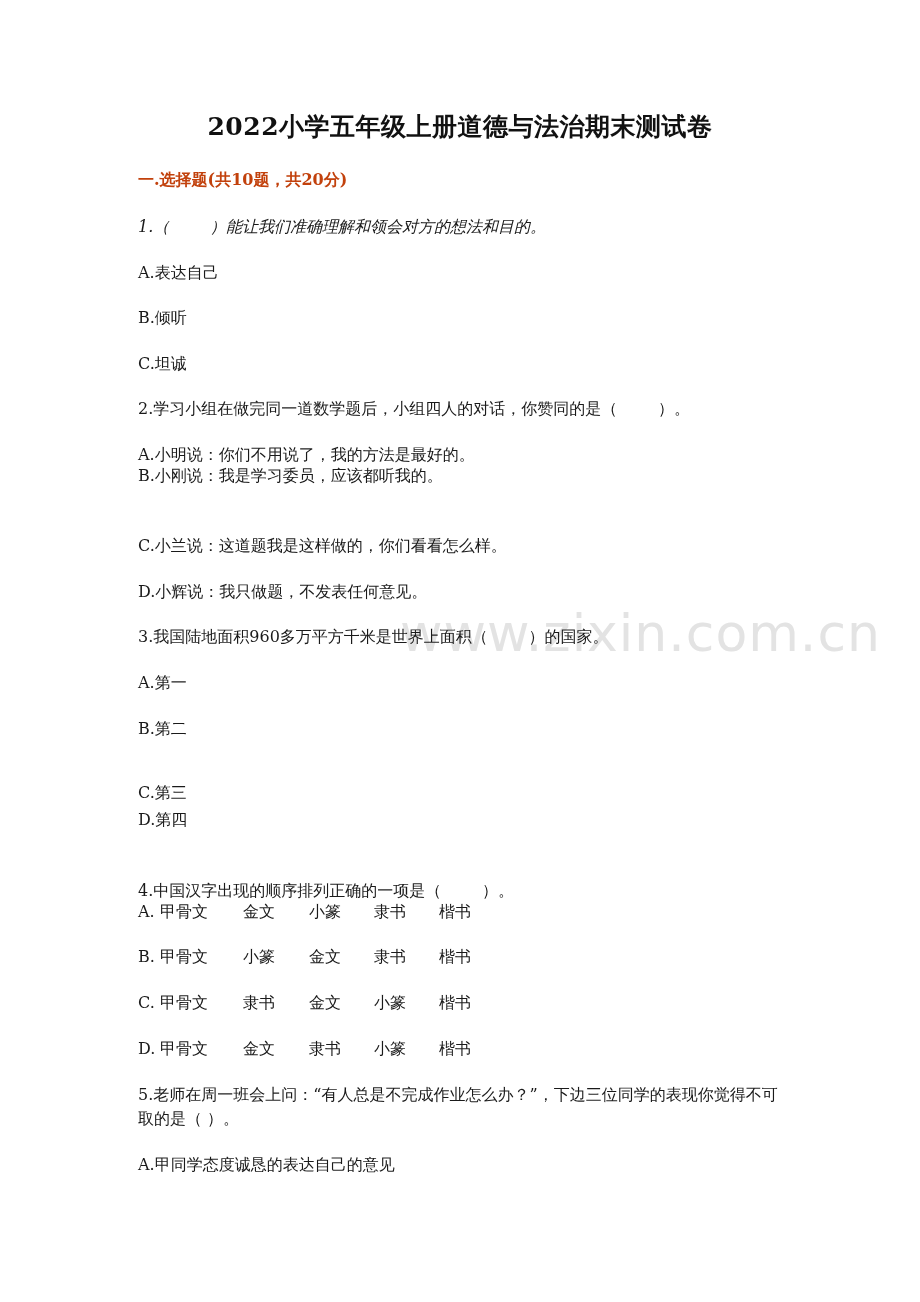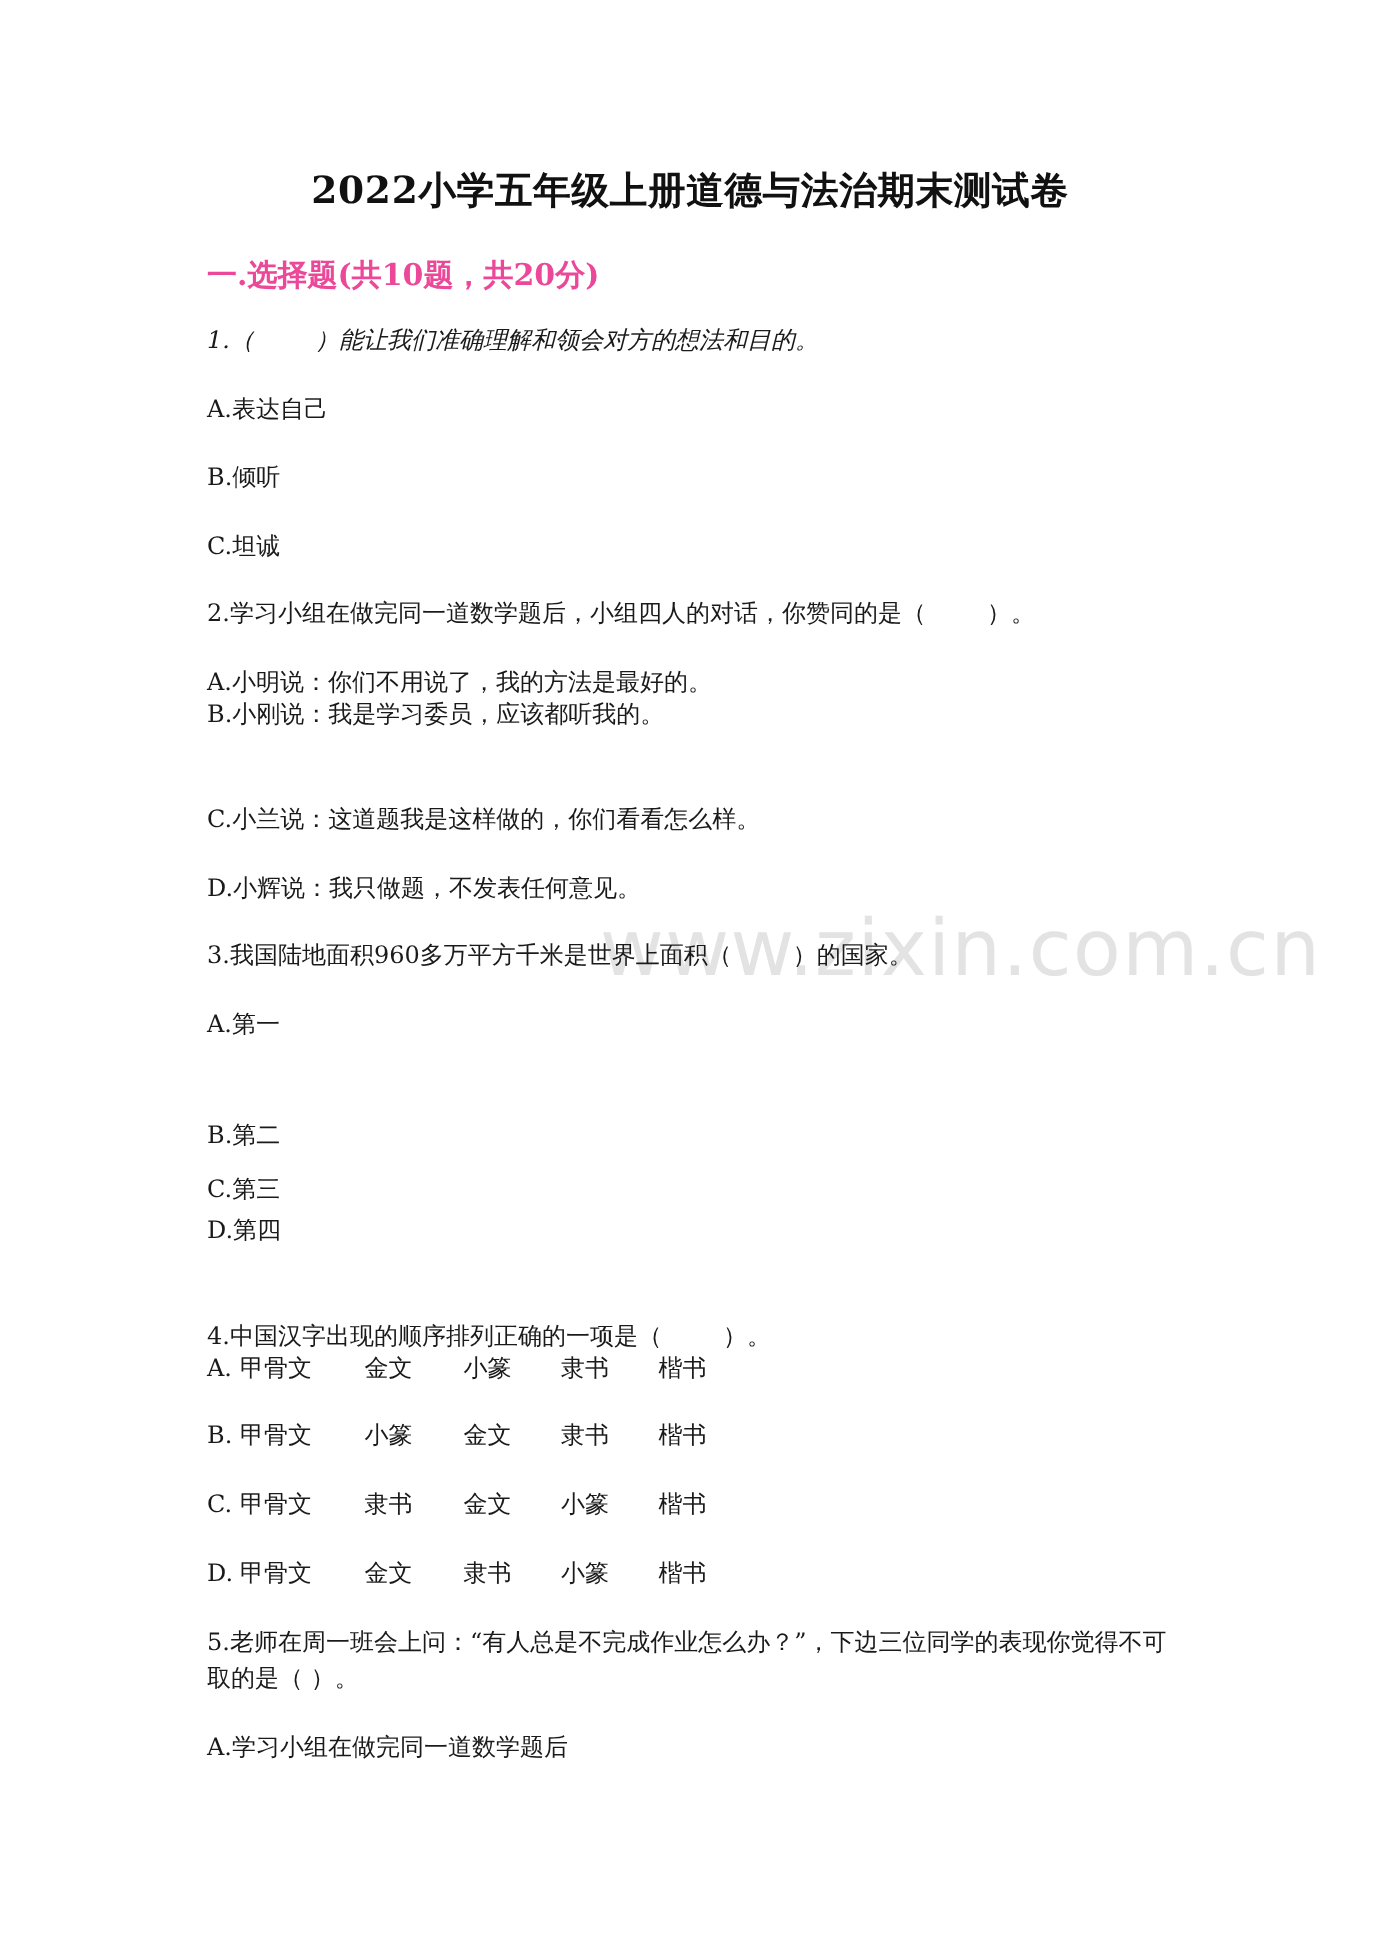--- a/index.html
+++ b/index.html
@@ -28,23 +28,23 @@
       text-align: center;
       font-size: 25px;
       font-weight: bold;
       letter-spacing: 0.5px;
       color: #111;
     }
     .section-header {
       position: absolute;
       left: 138px;
       top: 170px;
-      font-size: 20px;
+      font-size: 16px;
       font-weight: bold;
-      color: #ec4899;
+      color: #c2410c;
     }
     .line {
       position: absolute;
       left: 138px;
       font-size: 16px;
       line-height: 22px;
       color: #1a1a1a;
       white-space: pre;
     }
     .line.wrap {
@@ -93,21 +93,21 @@
     <div class="line" style="top:353px;">C.坦诚</div>
 
     <div class="line" style="top:398px;">2.学习小组在做完同一道数学题后，小组四人的对话，你赞同的是（        ）。</div>
     <div class="line" style="top:444px;">A.小明说：你们不用说了，我的方法是最好的。</div>
     <div class="line" style="top:465px;">B.小刚说：我是学习委员，应该都听我的。</div>
     <div class="line" style="top:535px;">C.小兰说：这道题我是这样做的，你们看看怎么样。</div>
     <div class="line" style="top:581px;text-align:right;">D.小辉说：我只做题，不发表任何意见。</div>
 
     <div class="line" style="top:626px;">3.我国陆地面积960多万平方千米是世界上面积（        ）的国家。</div>
     <div class="line" style="top:672px;">A.第一</div>
-    <div class="line" style="top:718px;margin-top:28px;">B.第二</div>
+    <div class="line" style="top:718px;">B.第二</div>
     <div class="line" style="top:782px;">C.第三</div>
     <div class="line" style="top:809px;">D.第四</div>
 
     <div class="line" style="top:880px;">4.中国汉字出现的顺序排列正确的一项是（        ）。</div>
 
     <div class="line opt-row" style="top:901px;">
       <span class="lbl">A.</span>
       <span class="cell c0">甲骨文</span>
       <span class="cell c1">金文</span>
       <span class="cell c2">小篆</span>
@@ -133,15 +133,15 @@
     <div class="line opt-row" style="top:1038px;">
       <span class="lbl">D.</span>
       <span class="cell c0">甲骨文</span>
       <span class="cell c1">金文</span>
       <span class="cell c2">隶书</span>
       <span class="cell c3">小篆</span>
       <span class="cell c4">楷书</span>
     </div>
 
     <div class="line wrap" style="top:1083px;">5.老师在周一班会上问：“有人总是不完成作业怎么办？”，下边三位同学的表现你觉得不可取的是（        ）。</div>
-    <div class="line" style="top:1154px;">A.学习小组在做完同一道数学题后</div>
+    <div class="line" style="top:1154px;">A.甲同学态度诚恳的表达自己的意见</div>
   </div>
 </div>
 
 </body></html>

